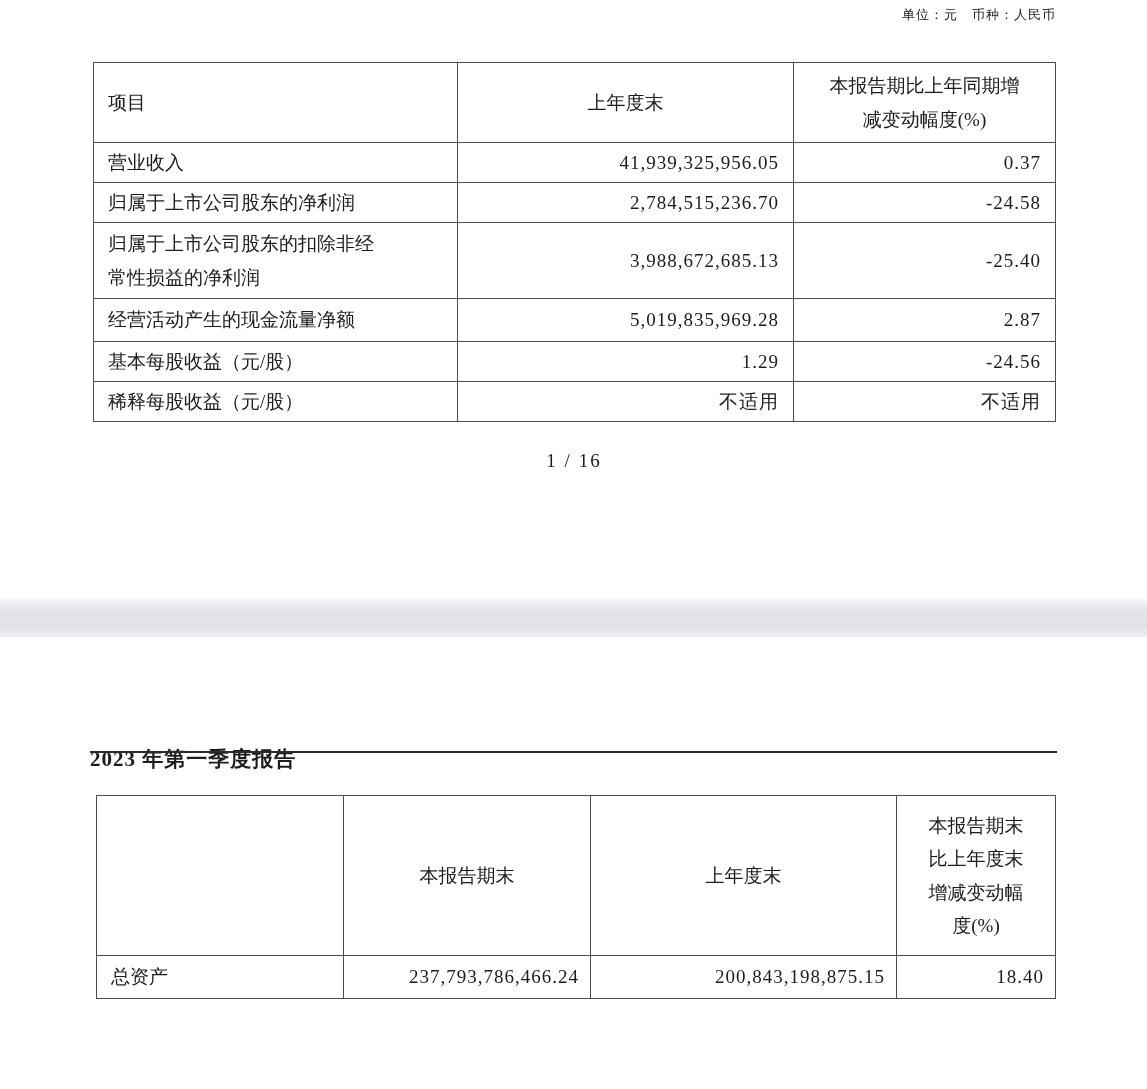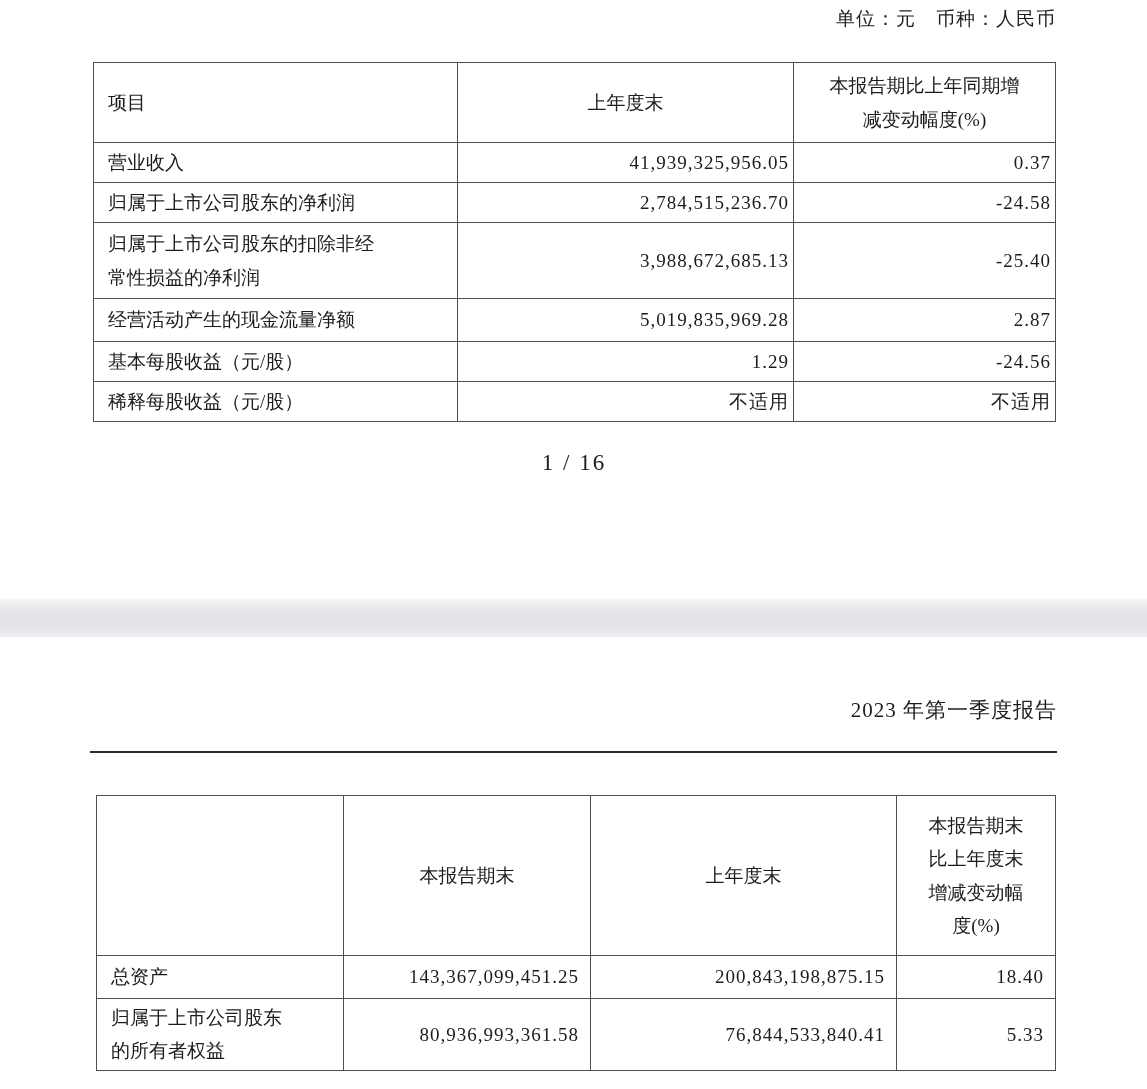--- a/index.html
+++ b/index.html
@@ -10,21 +10,21 @@
     color: #1c1c1c;
     overflow: hidden;
     position: relative;
   }
   .page { position: absolute; left: 0; width: 1147px; }
 
   
   .unit-line {
     position: absolute;
     top: 6px; right: 91px;
-    font-size: 19px;
+    font-size: 13px;
     letter-spacing: 1px;
     white-space: pre;
   }
 
   
   table {
     border-collapse: collapse;
     table-layout: fixed;
     position: absolute;
   }
@@ -43,48 +43,48 @@
   #table1 { top: 38px; left: 93px; width: 962px; margin-top: 24px; }
   #table1 col.t1c1 { width: 364px; }
   #table1 col.t1c2 { width: 336px; }
   #table1 col.t1c3 { width: 262px; }
   #table1 tr.hdr    { height: 80px; }
   #table1 tr.r-std  { height: 40px; }
   #table1 tr.r-tall { height: 76px; }
   #table1 tr.r-med  { height: 43px; }
   #table1 tr.r-last { height: 38px; }
   .cell-item { text-align: left;  padding-left: 14px; }
-  .cell-num  { text-align: right; padding-right: 4px; letter-spacing: 1px; }
+  .cell-num  { text-align: right; padding-right: 14px; letter-spacing: 1px; }
   .cell-center { text-align: center; }
 
   
   .page-num {
     position: absolute;
     top: 450px; left: 93px; width: 962px;
     text-align: center;
-    font-size: 23px;
+    font-size: 19px;
     letter-spacing: 2px;
   }
 
   
   .page-band {
     position: absolute;
     top: 599px; left: 0; width: 1147px; height: 38px;
     background: linear-gradient(to bottom, #f4f4f7 0%, #e4e4ea 30%, #e1e1e7 70%, #ededf1 100%);
     border-top: 1px solid #f7f7f9;
     border-bottom: 1px solid #ececf0;
   }
 
   
   .p2-title {
     position: absolute;
-    top: 696px; left: 90px; width: 967px;
-    text-align: right;
+    top: 745px; left: 90px; width: 967px;
+    text-align: left;
     font-size: 21px;
-    font-weight: normal;
+    font-weight: bold;
     letter-spacing: 1px;
   }
   .p2-rule {
     position: absolute;
     top: 751px; left: 90px; width: 967px; height: 0;
     border-top: 2px solid #2b2b2b;
   }
 
   
   #table2 { top: 795px; left: 96px; width: 959px; }
@@ -172,26 +172,19 @@
       <th class="cell-item"></th>
       <th class="cell-center">本报告期末</th>
       <th class="cell-center">上年度末</th>
       <th class="cell-center multiline">本报告期末
 比上年度末
 增减变动幅
 度(%)</th>
     </tr>
     <tr class="r2-1">
       <td class="cell-item">总资产</td>
-      <td class="cell-num">143,367,099,451.25</td>
+      <td class="cell-num">237,793,786,466.24</td>
       <td class="cell-num">200,843,198,875.15</td>
       <td class="cell-num">18.40</td>
-    </tr>
-    <tr class="r2-2">
-      <td class="cell-item multiline">归属于上市公司股东
-的所有者权益</td>
-      <td class="cell-num">80,936,993,361.58</td>
-      <td class="cell-num">76,844,533,840.41</td>
-      <td class="cell-num">5.33</td>
     </tr>
   </tbody>
     </table>
 </div>
 
 </body></html>

